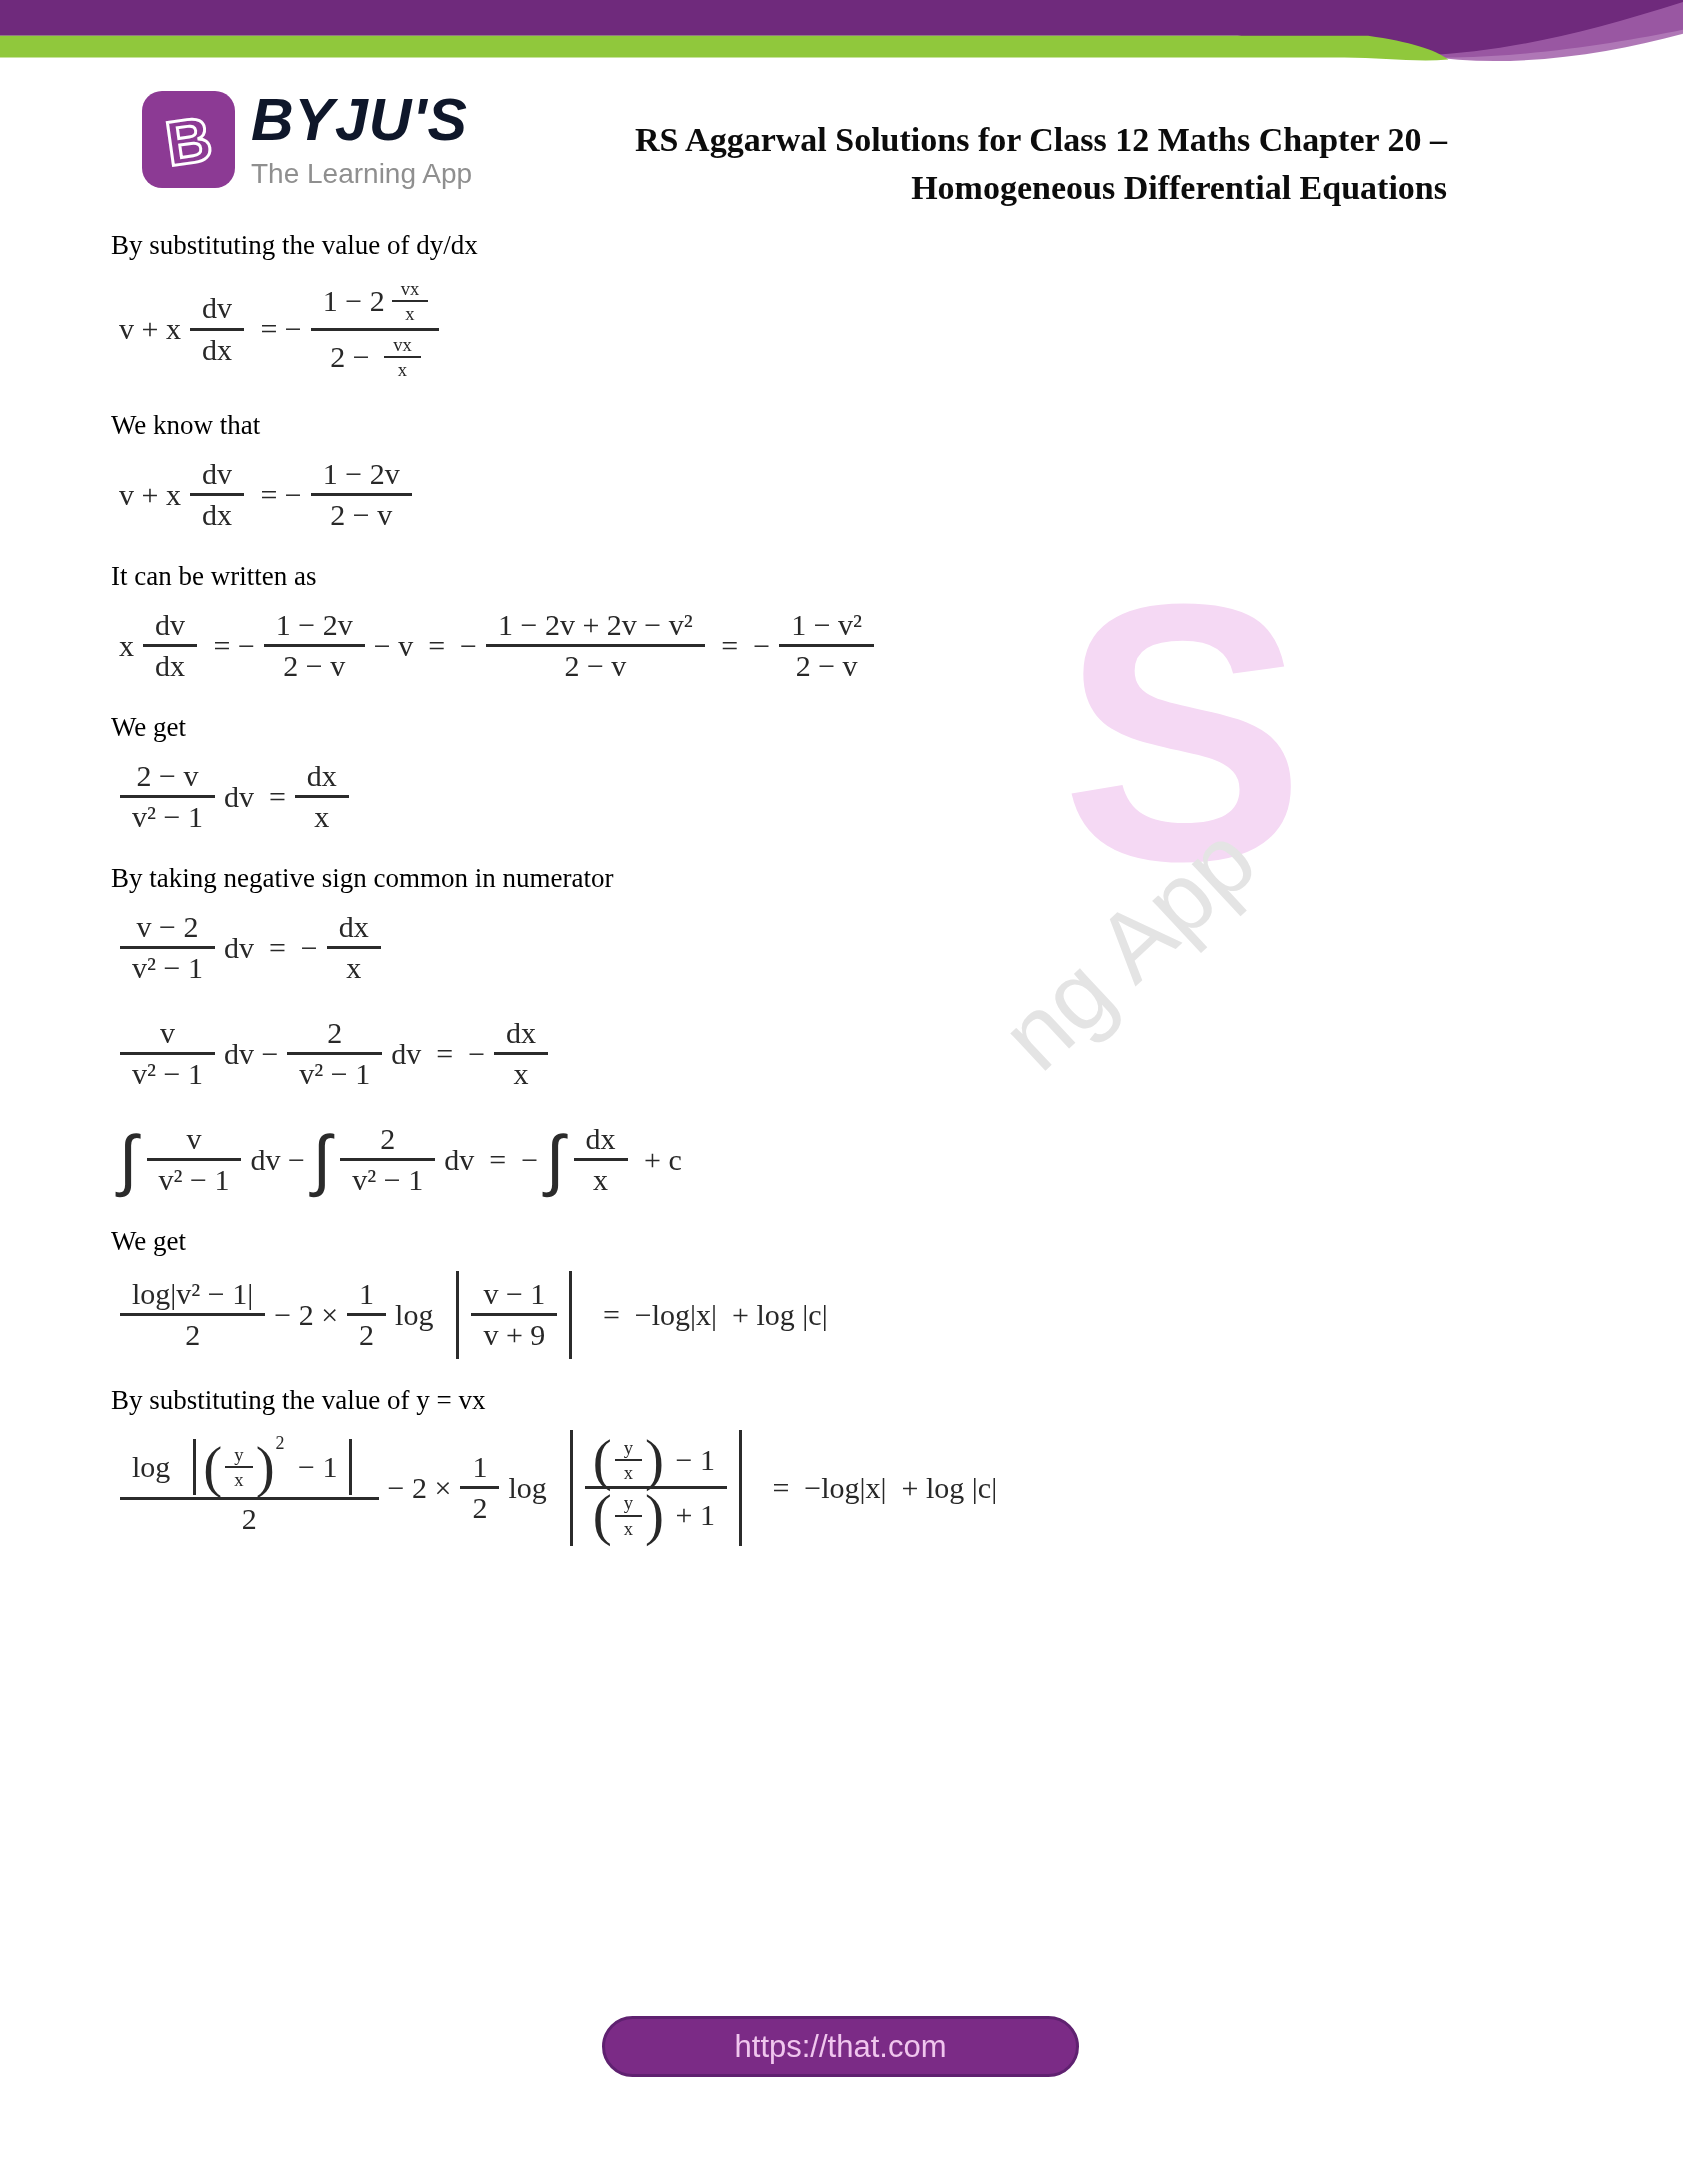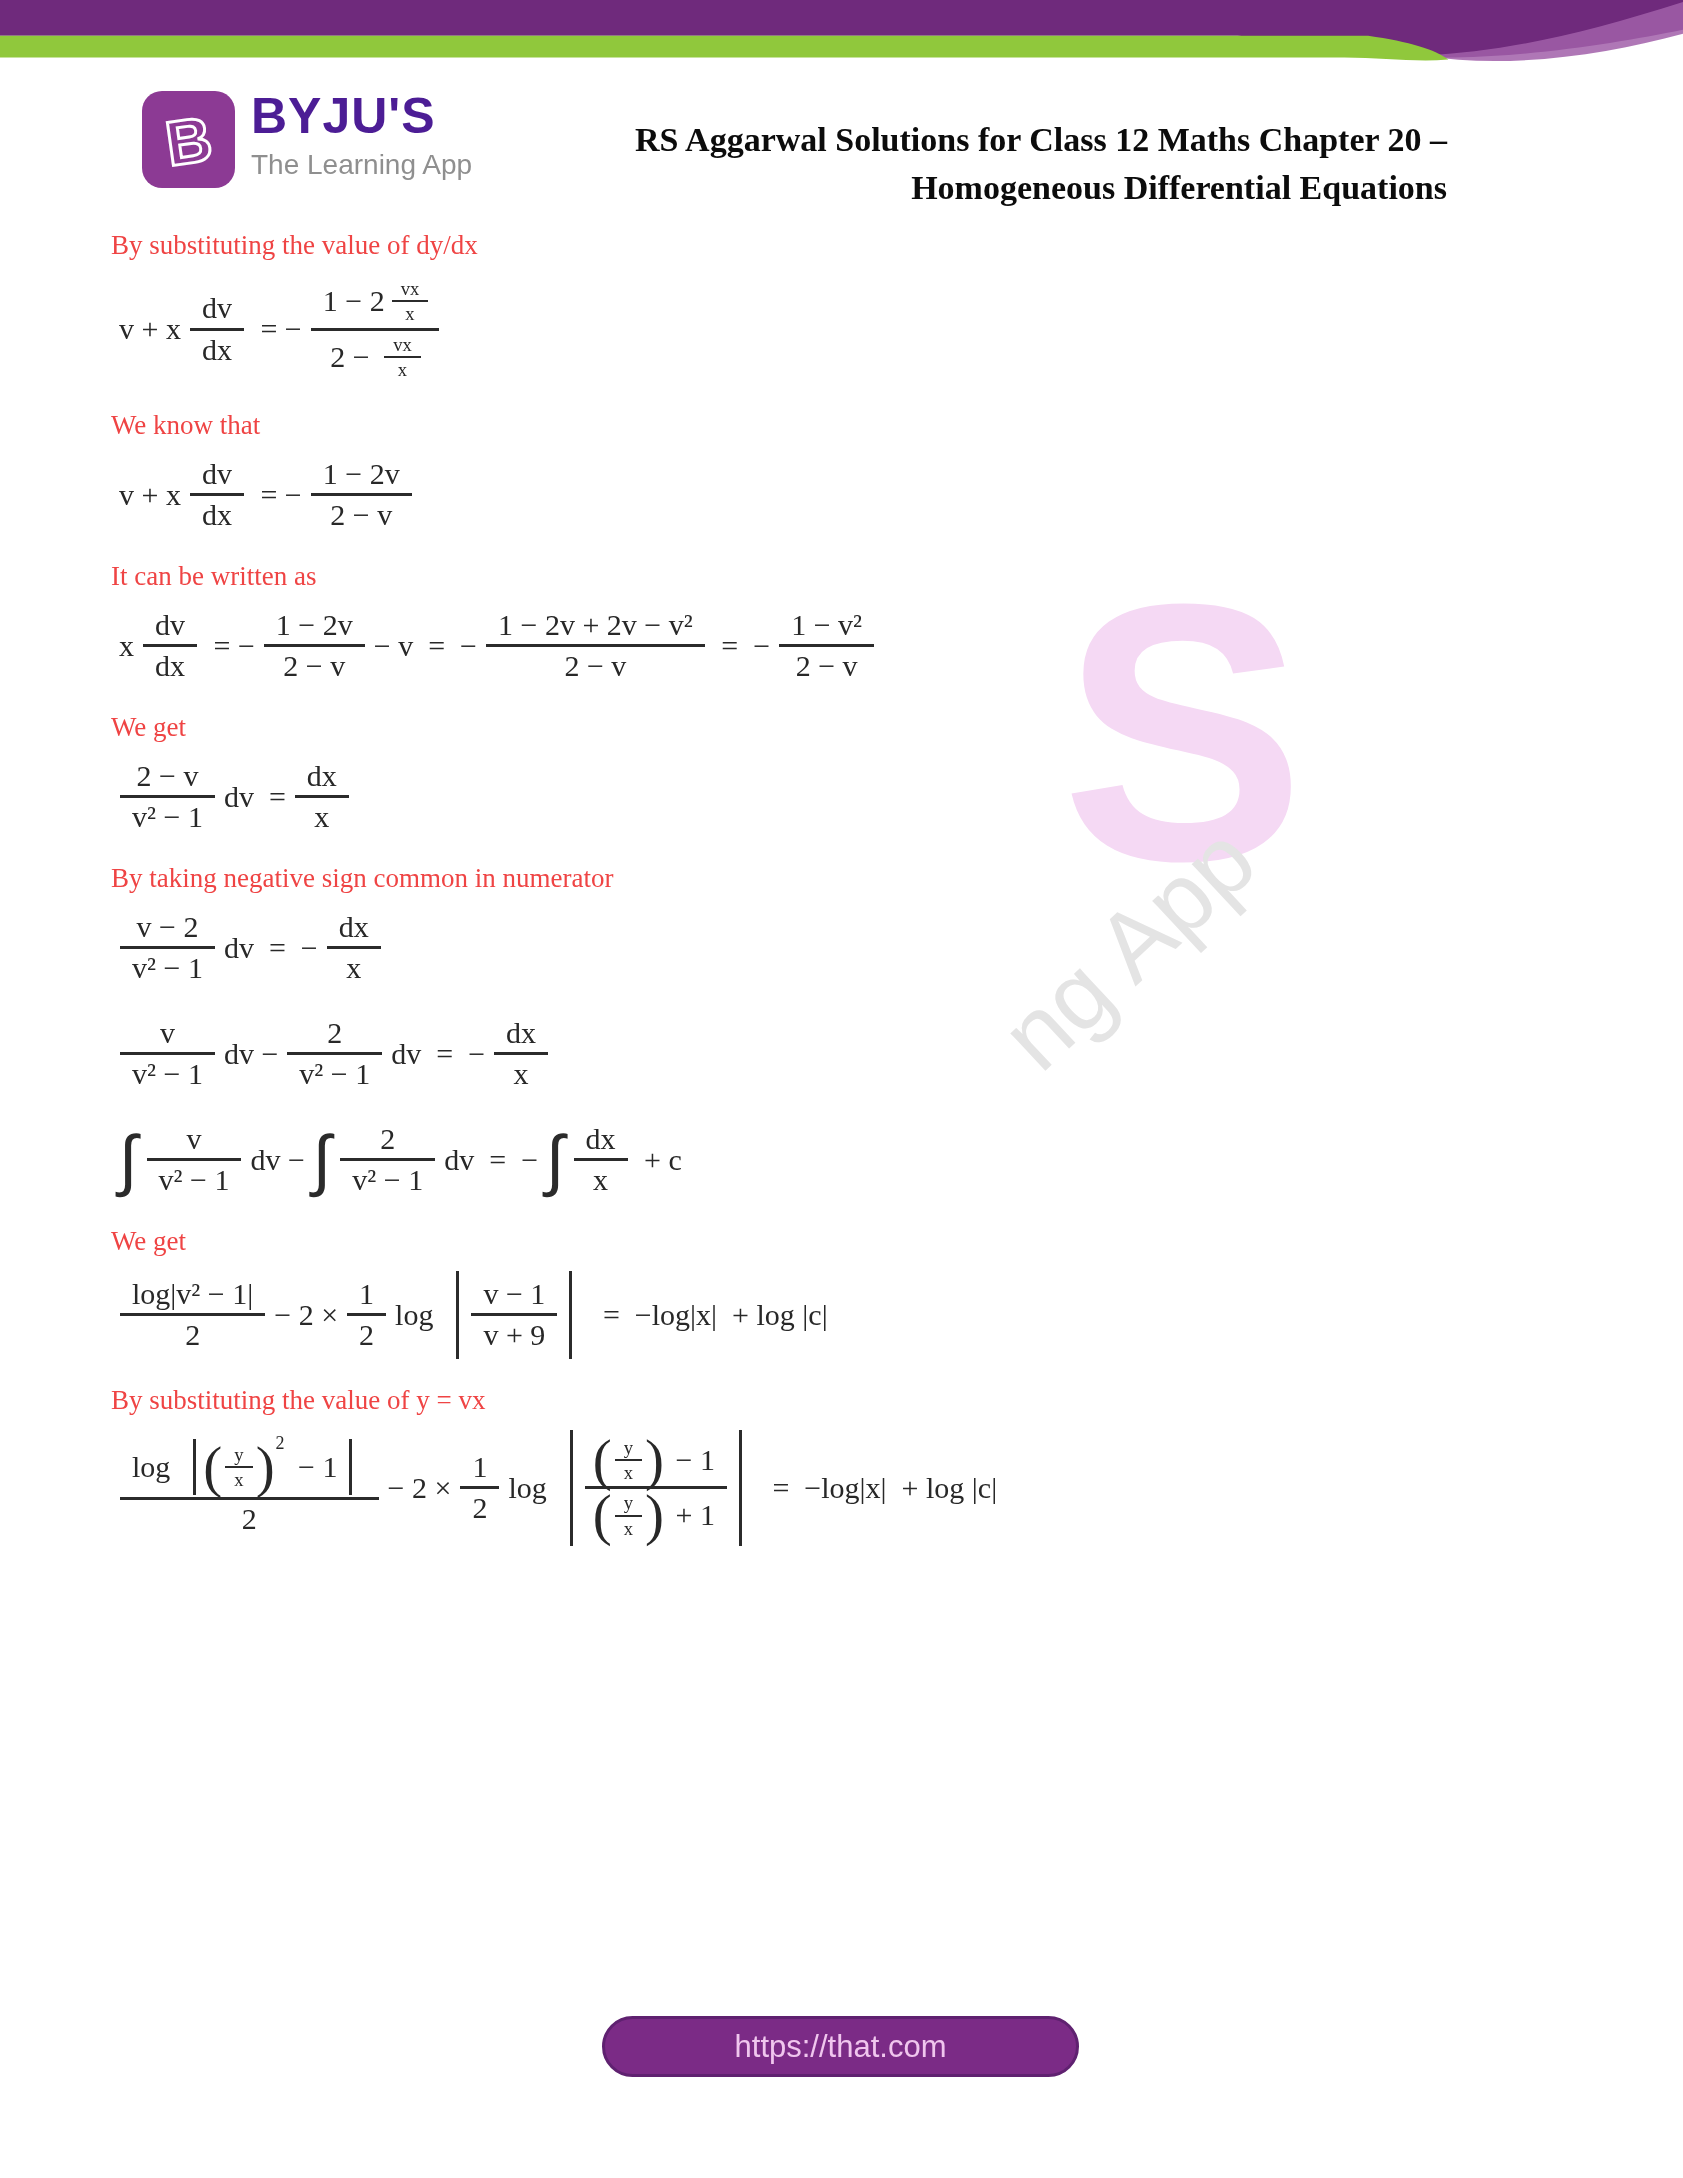--- a/index.html
+++ b/index.html
@@ -6,33 +6,33 @@
   body{
     width:1683px;height:2178px;position:relative;background:#ffffff;
     font-family:"Liberation Serif",serif;overflow:hidden;
   }
   
   .header-wave{position:absolute;top:0;left:0;}
   
   .logo{position:absolute;left:142px;top:91px;display:flex;align-items:flex-start;gap:16px;}
   .logo-icon{width:93px;height:97px;background:#8c3a94;border-radius:20px;display:flex;align-items:center;justify-content:center;flex:0 0 auto;}
   .logo-textcol{display:flex;flex-direction:column;}
-  .brand{font-family:"Liberation Sans",sans-serif;font-weight:bold;font-size:50px;line-height:1.0;color:#4c1d95;letter-spacing:1px;}
+  .brand{font-family:"Liberation Sans",sans-serif;font-weight:bold;font-size:59px;line-height:1.0;color:#0f172a;letter-spacing:1px;font-style:italic;}
   .tagline{font-family:"Liberation Sans",sans-serif;font-size:28px;color:#8f8f8f;margin-top:8px;text-align:right;}
   
   .doc-title{position:absolute;top:116px;right:236px;text-align:right;
     font-weight:bold;font-size:34px;line-height:1.42;color:#0c0c0c;}
   
   .watermark-s{position:absolute;left:1061px;top:550px;font-family:"Liberation Sans",sans-serif;
     font-weight:bold;font-size:366px;line-height:1;color:#f5d9f4;z-index:0;}
   .watermark-app{position:absolute;left:1018px;top:995px;font-family:"Liberation Sans",sans-serif;
     font-size:97px;color:#e4e4e4;transform:rotate(-43deg);transform-origin:0 50%;z-index:0;white-space:nowrap;}
   
   .content{position:absolute;left:111px;top:204px;width:1188px;z-index:1;}
-  .statement{font-size:27px;color:#ef4444;margin:26px 0 4px;}
+  .statement{font-size:27px;color:#000000;margin:26px 0 4px;}
   .equation{font-size:30px;color:#282828;margin:14px 0 26px 4px;display:flex;align-items:center;flex-wrap:nowrap;}
   
   .mtext{margin:0 4px;white-space:pre;}
   .mrow{display:inline-flex;align-items:center;}
   .mfrac{display:inline-flex;flex-direction:column;align-items:center;margin:0 5px;text-align:center;}
   .mfrac > .num,.mfrac > .den{padding:2px 8px;display:inline-flex;justify-content:center;align-items:center;line-height:1.15;}
   .mfrac > .bar{height:0;border-top:3px solid #2b2b2b;align-self:stretch;}
   .mfrac.small{font-size:0.62em;margin:0 3px;}
   .mfrac.small > .bar{border-top-width:2px;}
   .mfrac.small > .num,.mfrac.small > .den{padding:1px 5px;}

